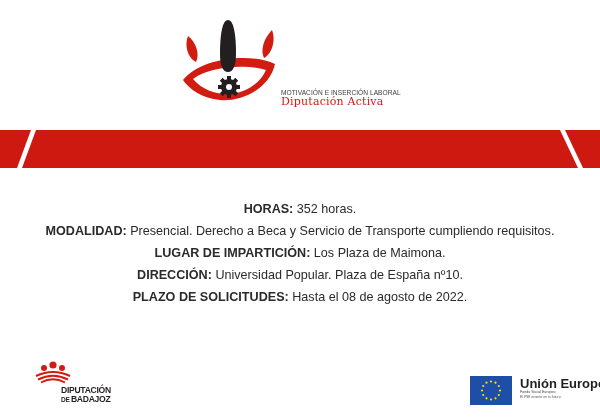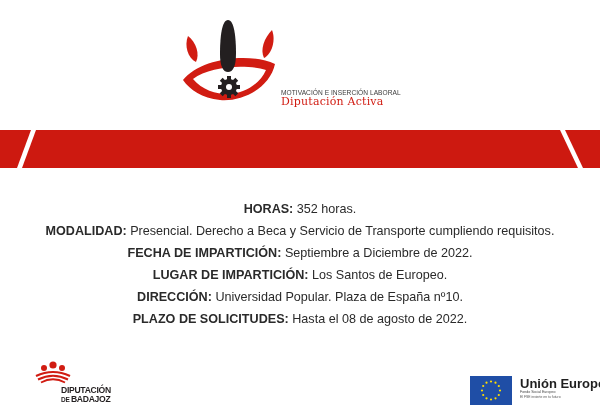--- a/index.html
+++ b/index.html
@@ -89,22 +89,21 @@
 <div class="banner">
   <svg width="600" height="38" viewBox="0 0 600 38">
     <polygon points="31,0 36,0 22,38 17,38" fill="#ffffff"></polygon>
     <polygon points="560,0 565,0 583,38 578,38" fill="#ffffff"></polygon>
   </svg>
 </div>
 
 <div class="details">
   <div class="detail-line"><span class="k">HORAS:</span><span> 352 horas.</span></div>
   <div class="detail-line"><span class="k">MODALIDAD:</span><span> Presencial. Derecho a Beca y Servicio de Transporte cumpliendo requisitos.</span></div>
-  <div class="detail-line"><span class="k">FECHA DE IMPARTICIÓN:</span><span> Septiembre a Diciembre de 2022.</span></div>
-  <div class="detail-line"><span class="k">LUGAR DE IMPARTICIÓN:</span><span> Los Santos de Europeo.</span></div>
+  <div class="detail-line"><span class="k">LUGAR DE IMPARTICIÓN:</span><span> Los Plaza de Maimona.</span></div>
   <div class="detail-line"><span class="k">DIRECCIÓN:</span><span> Universidad Popular. Plaza de España nº10.</span></div>
   <div class="detail-line"><span class="k">PLAZO DE SOLICITUDES:</span><span> Hasta el 08 de agosto de 2022.</span></div>
 </div>
 
 <div class="dip-logo">
   <svg width="62" height="24" viewBox="0 0 62 24" style="position:absolute;left:0;top:0;">
     <circle cx="14" cy="8" r="3" fill="#d11c12"></circle>
     <circle cx="23" cy="5" r="3.6" fill="#d11c12"></circle>
     <circle cx="32" cy="8" r="3" fill="#d11c12"></circle>
     <path d="M6 16 Q 23 8, 40 16" stroke="#d11c12" stroke-width="2.2" fill="none"></path>

